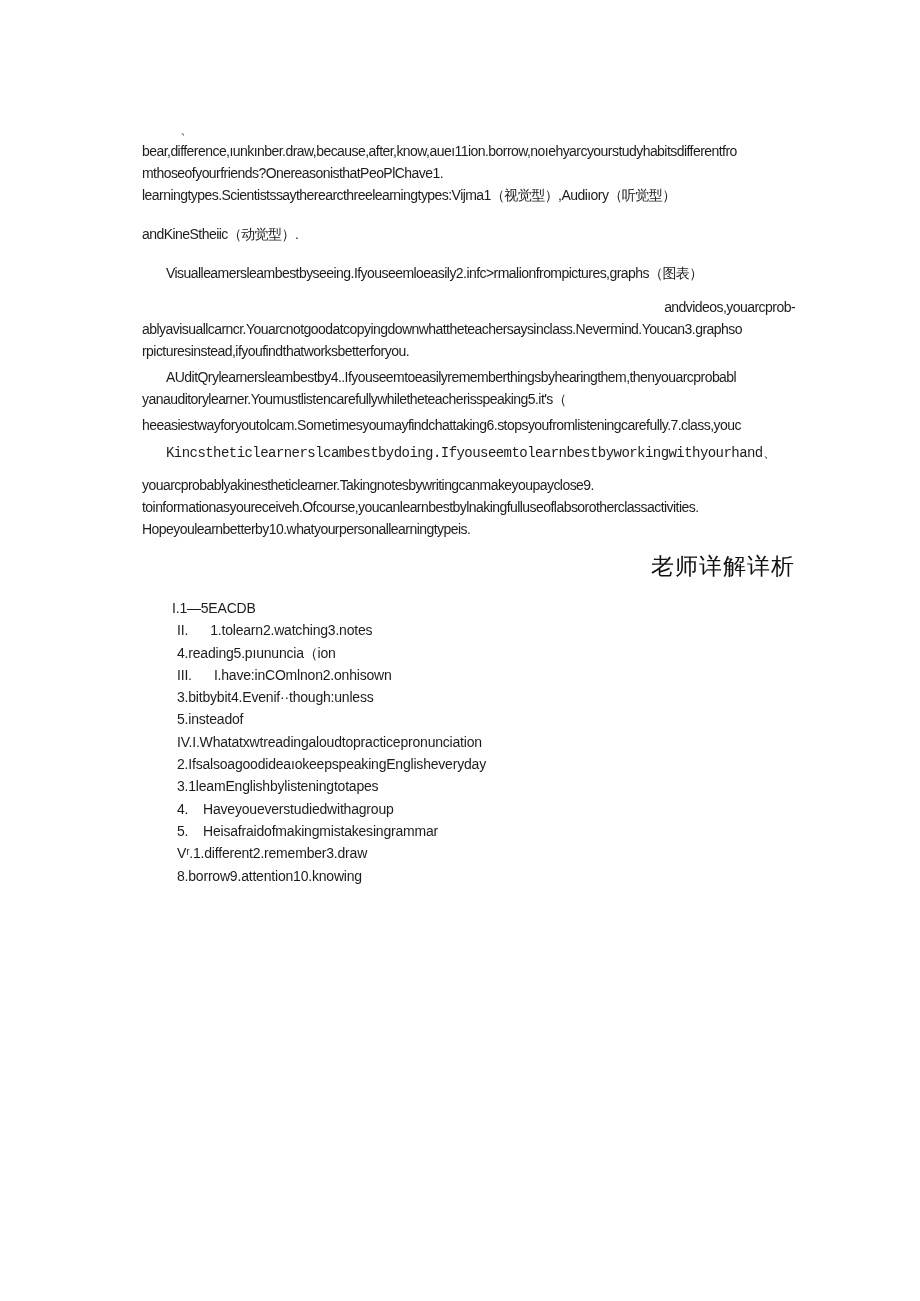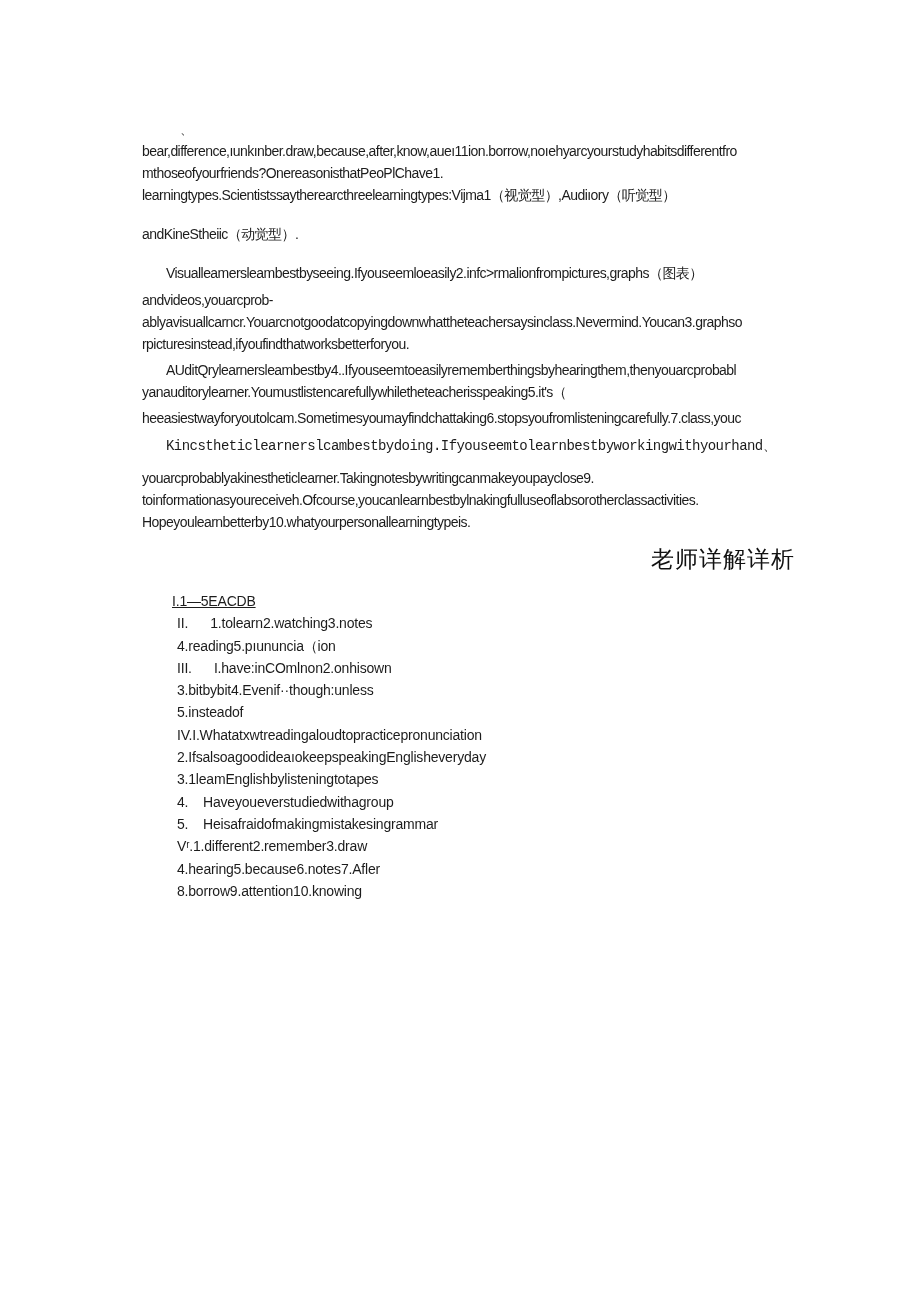--- a/index.html
+++ b/index.html
@@ -32,42 +32,42 @@
   }
   .stray {
     font-size: 13px;
     line-height: 20px;
     padding-left: 50px;
     color: #2a2a2a;
   }
   .indent { padding-left: 36px; }
   .mt-4  { margin-top: 4px; }
   .mt-10 { margin-top: 10px; }
-  .mt-11 { margin-top: 5px; }
+  .mt-11 { margin-top: 12px; text-align: right; }
   .mt-16 { margin-top: 6px; font-family: Liberation Mono, monospace; }
   .mt-17 { margin-top: 17px; }
   .heading {
     margin-top: 12px;
     text-align: right;
     font-family: "Liberation Serif", serif;
     font-size: 23px;
     line-height: 30px;
     letter-spacing: 1px;
     color: #111111;
     white-space: pre;
   }
   .answers {
     margin-top: 15px;
     margin-left: 35px;
   }
   .answers .line {
     letter-spacing: -0.2px;
     line-height: 22.3px;
   }
-  .a-first { padding-left: 7px; text-decoration: underline; }
+  .a-first { padding-left: 7px; }
 </style>
 </head>
 <body>
 
 <div class="page">
   <div class="content">
 
     <div class="line stray">、</div>
 
     <div class="line">bear,difference,ıunkınber.draw,because,after,know,aueı11ion.borrow,noıehyarcyourstudyhabitsdifferentfro</div>
@@ -97,18 +97,17 @@
       <div class="line">4.reading5.pıununcia（ion</div>
       <div class="line">III.      I.have:inCOmlnon2.onhisown</div>
       <div class="line">3.bitbybit4.Evenif··though:unless</div>
       <div class="line">5.insteadof</div>
       <div class="line">IV.I.Whatatxwtreadingaloudtopracticepronunciation</div>
       <div class="line">2.IfsalsoagoodideaıokeepspeakingEnglisheveryday</div>
       <div class="line">3.1leamEnglishbylisteningtotapes</div>
       <div class="line">4.    Haveyoueverstudiedwithagroup</div>
       <div class="line">5.    Heisafraidofmakingmistakesingrammar</div>
       <div class="line">Vʳ.1.different2.remember3.draw</div>
-      <div class="line">4.hearing5.because6.notes7.Afler</div>
       <div class="line">8.borrow9.attention10.knowing</div>
     </div>
 
   </div>
 </div>
 
 </body></html>

